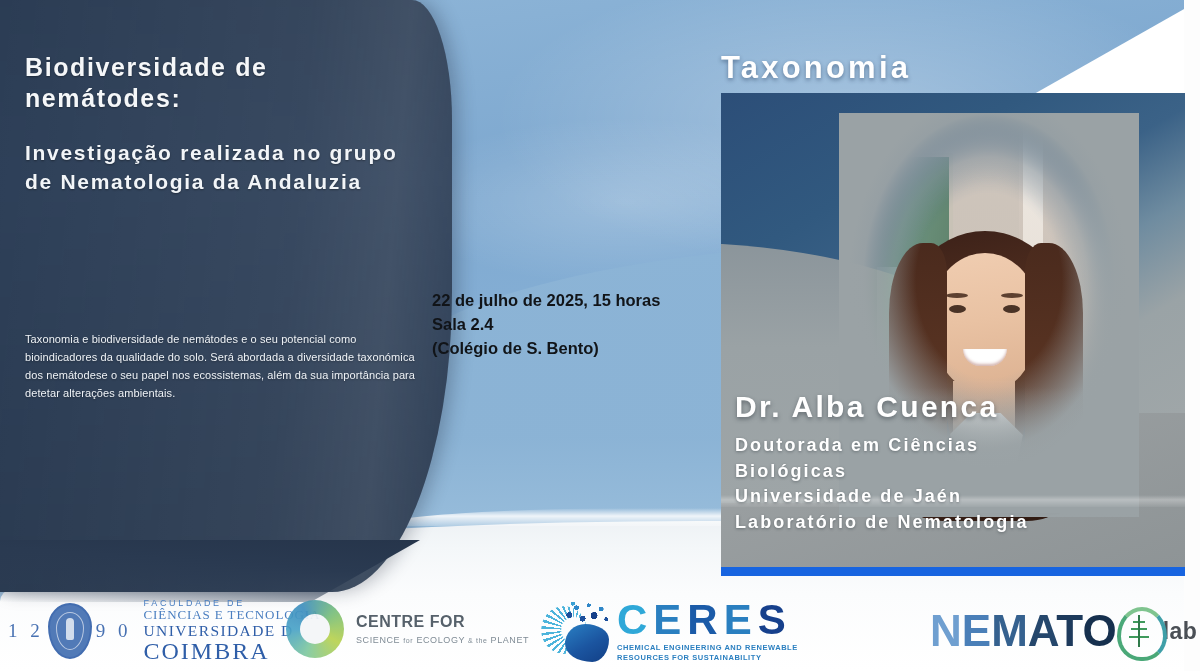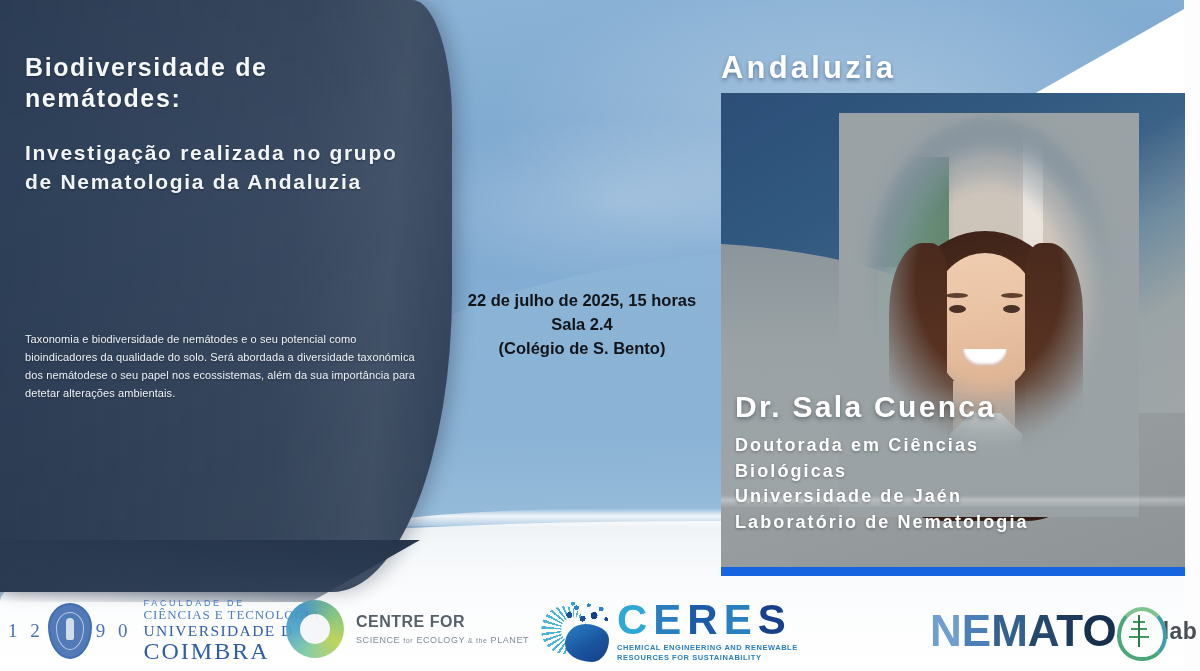--- a/index.html
+++ b/index.html
@@ -139,21 +139,20 @@
     letter-spacing: 0.1px;
     text-shadow: 0 1px 2px rgba(0,0,0,0.3);
     z-index: 6;
   }
 
   
   .event-info {
     position: absolute;
     left: 432px; top: 289px;
     width: 300px;
-    text-align: center;
     font-size: 16.5px;
     font-weight: bold;
     color: #111418;
     line-height: 1.44;
     z-index: 7;
   }
   .event-info div { white-space: nowrap; }
 
   
   .seminario {
@@ -575,21 +574,21 @@
     <h2 class="title-sub">Investigação realizada no grupo de Nematologia da Andaluzia</h2>
   </div>
   <p class="abstract">Taxonomia e biodiversidade de nemátodes e o seu potencial como bioindicadores da qualidade do solo. Será abordada a diversidade taxonómica dos nemátodese o seu papel nos ecossistemas, além da sua importância para detetar alterações ambientais.</p>
 
   <div class="event-info">
     <div>22 de julho de 2025, 15 horas</div>
     <div>Sala 2.4</div>
     <div>(Colégio de S. Bento)</div>
   </div>
 
-  <div class="seminario">Andaluzia</div>
+  <div class="seminario">Taxonomia</div>
 
   <div class="speaker-panel">
     <div class="speaker-panel-bgroom"></div>
     <div class="photo-wrap">
       <div class="photo-room">
         <div class="photo-wall-right"></div>
         <div class="photo-wall-strip"></div>
         <div class="photo-door">
           <div class="photo-doorpanel"></div>
         </div>
@@ -607,21 +606,21 @@
       <div class="photo-jacket-r"></div>
       <div class="photo-hair-front-l"></div>
       <div class="photo-hair-front-r"></div>
       <div class="photo-fade"></div>
       <div class="photo-bottom-fade"></div>
     </div>
   </div>
   <div class="panel-horizon"></div>
 
   <div class="speaker-text">
-    <div class="speaker-name">Dr. Sala Cuenca</div>
+    <div class="speaker-name">Dr. Alba Cuenca</div>
     <div class="speaker-line">Doutorada em Ciências</div>
     <div class="speaker-line">Biológicas</div>
     <div class="speaker-line">Universidade de Jaén</div>
     <div class="speaker-line">Laboratório de Nematologia</div>
   </div>
   <div class="accent-bar"></div>
 
   <div class="logo-strip">
 
     <div class="logo logo-uc">

